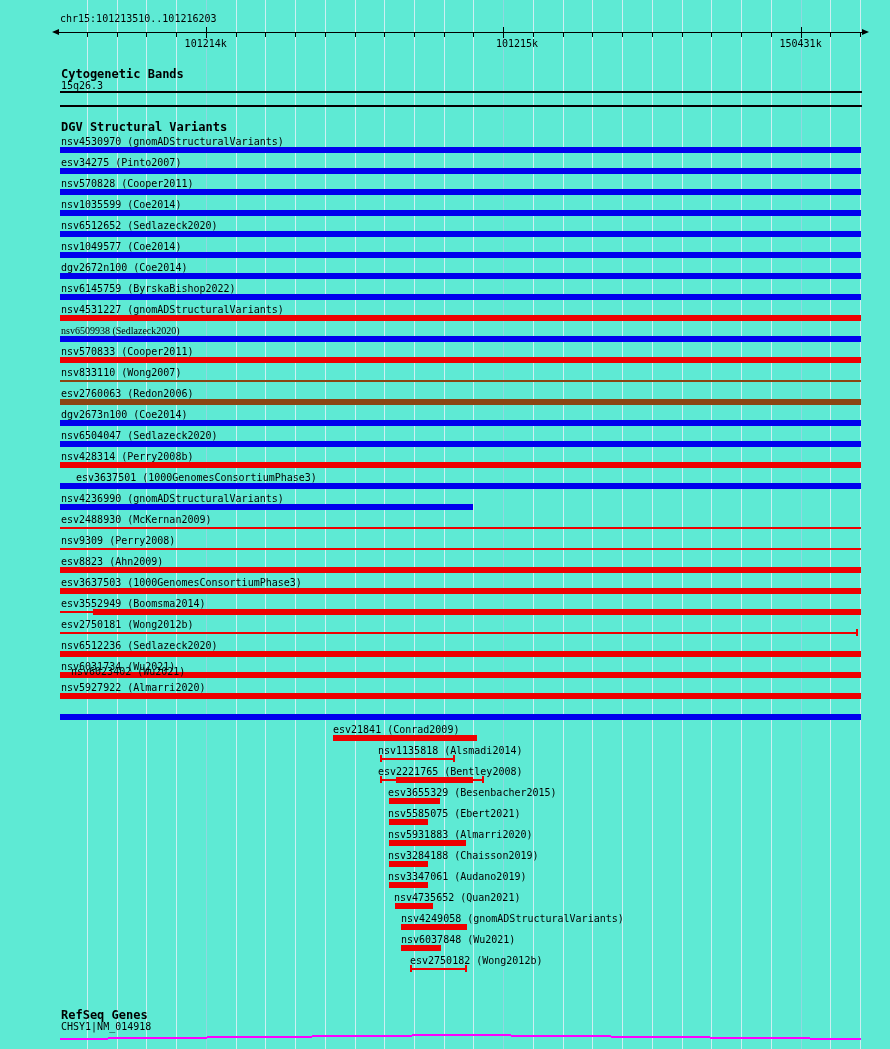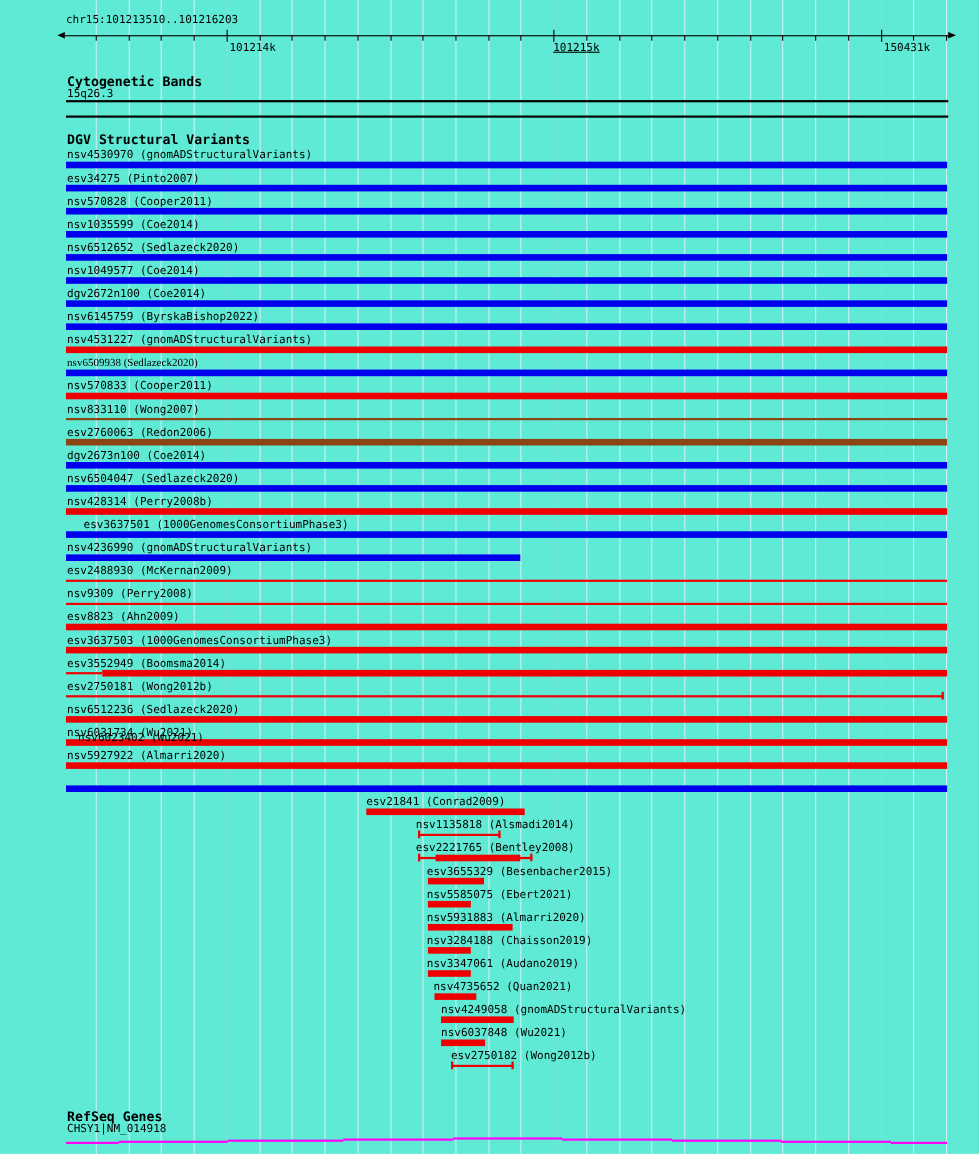--- a/index.html
+++ b/index.html
@@ -7,21 +7,21 @@
     position:relative;width:890px;height:1049px;overflow:hidden;
     background:#fdfefd;color:#000;
     font-family:"DejaVu Sans Mono",monospace;font-size:10px;line-height:11px;
   }
   .abs{position:absolute;white-space:nowrap;}
   .bold{font-weight:bold;font-size:12px;line-height:12px;}
   .gl{position:absolute;top:0;width:1px;height:1049px;}
   .ruler-line{position:absolute;height:1px;background:#000;}
   .arrow{position:absolute;width:0;height:0;border-top:3px solid transparent;border-bottom:3px solid transparent;}
   .rtick{position:absolute;width:1px;background:#000;}
-  .rlabel{position:absolute;transform:translateX(-50%);white-space:nowrap;margin-left:24px;}
+  .rlabel{position:absolute;transform:translateX(-50%);white-space:nowrap;}
   .band-box{position:absolute;border-top:2px solid #000;border-bottom:2px solid #000;background:transparent;}
   .vrow-label{position:absolute;white-space:nowrap;}
   .vbar{position:absolute;height:6px;}
   .vline{position:absolute;height:2px;}
   .vtick{position:absolute;width:2px;height:7px;}
   .gene-seg{position:absolute;height:2px;}
 </style>
 </head>
 <body>
 
@@ -83,21 +83,21 @@
       <div class="rtick" style="left: 622.2px; top: 32px; height: 5px;"></div>
       <div class="rtick" style="left: 651.9px; top: 32px; height: 5px;"></div>
       <div class="rtick" style="left: 681.6px; top: 32px; height: 5px;"></div>
       <div class="rtick" style="left: 711.4px; top: 32px; height: 5px;"></div>
       <div class="rtick" style="left: 741.1px; top: 32px; height: 5px;"></div>
       <div class="rtick" style="left: 770.9px; top: 32px; height: 5px;"></div>
       <div class="rtick" style="left: 800.6px; top: 27px; height: 11px;"></div>
       <div class="rtick" style="left: 830.4px; top: 32px; height: 5px;"></div>
       <div class="rtick" style="left: 860.1px; top: 32px; height: 5px;"></div>
       <div class="rlabel" style="left: 205.7px; top: 38px;">101214k</div>
-      <div class="rlabel" style="left: 500px; top: 38px; text-decoration: underline;">101215k</div>
+      <div class="rlabel" style="left: 517px; top: 38px;">101215k</div>
       <div class="rlabel" style="left: 800.6px; top: 38px;">150431k</div>
     </div>
 
   <div class="abs bold" style="left:61px;top:68px;">Cytogenetic Bands</div>
   <div class="abs" style="left:61px;top:80px;">15q26.3</div>
   <div class="band-box" style="left:60px;top:91px;width:802px;height:12px;"></div>
 
   <div class="abs bold" style="left:61px;top:121px;">DGV Structural Variants</div>
 
   <div id="variants">

